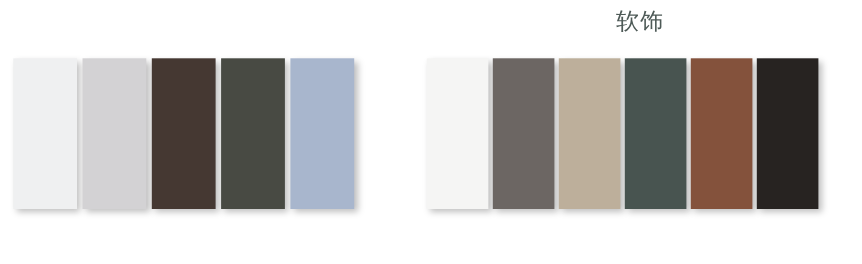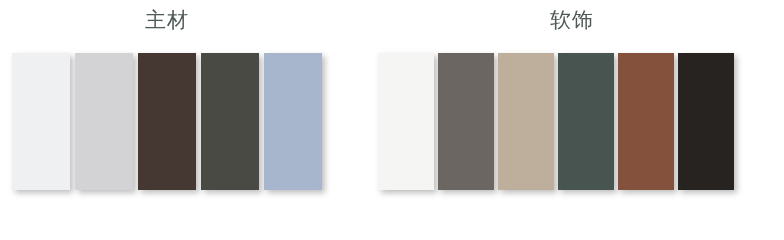--- a/index.html
+++ b/index.html
@@ -22,21 +22,21 @@
     box-sizing: border-box;
   }
 
   .palette-group {
     position: absolute;
     top: 0;
     height: 209px;
   }
 
   #group-main { left: 0px;  width: 334px; }
-  #group-soft { left: 370px; width: 404px; }
+  #group-soft { left: 380px; width: 404px; }
 
   .group-title {
     position: absolute;
     top: 6px;
     left: 0;
     width: 100%;
     text-align: center;
     font-size: 21px;
     line-height: 28px;
     letter-spacing: 1px;
@@ -68,21 +68,20 @@
 
   #group-main .swatch { width: 58px; }
   #group-soft .swatch { width: 56px; }
 </style>
 </head>
 <body style="background: rgb(255, 255, 255);">
 
 <div class="board">
 
   <div class="palette-group" id="group-main">
-    <div class="group-title" style="color: rgb(78, 90, 87);">主材</div>
     <div class="swatch-row">
         <div class="swatch" title="#eff0f1" style="background-color: rgb(239, 240, 241);"></div>
         <div class="swatch" title="#d3d2d4" style="background-color: rgb(211, 210, 212);"></div>
         <div class="swatch" title="#453832" style="background-color: rgb(69, 56, 50);"></div>
         <div class="swatch" title="#484a43" style="background-color: rgb(72, 74, 67);"></div>
         <div class="swatch" title="#a8b6cd" style="background-color: rgb(168, 182, 205);"></div>
       </div>
   </div>
 
   <div class="palette-group" id="group-soft">

